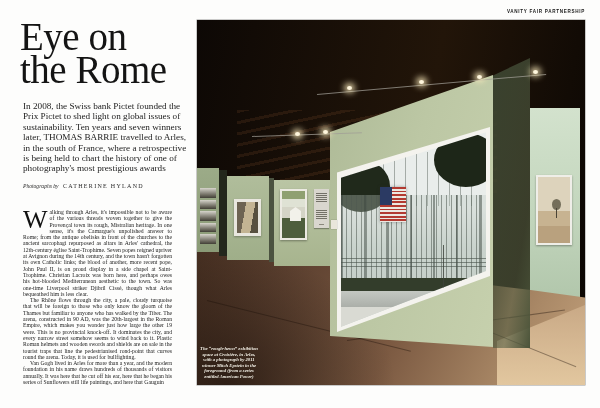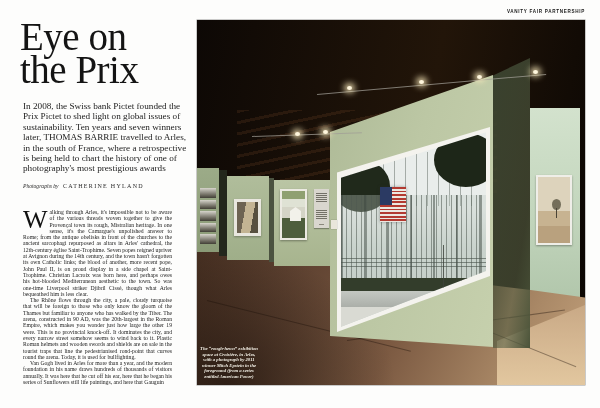--- a/index.html
+++ b/index.html
@@ -150,21 +150,21 @@
   }
 </style>
 </head>
 <body>
 
 <div class="spread">
 
   <div class="left-page">
     <h1 class="title">
       <span class="title-line">Eye on</span>
-      <span class="title-line">the Prix</span>
+      <span class="title-line">the Rome</span>
     </h1>
     <p class="intro">In 2008, the Swiss bank Pictet founded the Prix Pictet to shed light on global issues of sustainability. Ten years and seven winners later, THOMAS BARRIE travelled to Arles, in the south of France, where a retrospective is being held to chart the history of one of photography's most prestigious awards</p>
     <p class="byline">
       <em>Photographs by</em>
       <span class="byline-name">CATHERINE HYLAND</span>
     </p>
     <div class="body-text">
       <p class="para first"><span class="dropcap">W</span><span>alking through Arles, it's impossible not to be aware of the various threads woven together to give the Provençal town its rough, Mistralian heritage. In one sense, it's the Camargue's unpolished answer to Rome; from the antique obelisks in front of the churches to the ancient sarcophagi repurposed as altars in Arles' cathedral, the 12th-century église Saint-Trophime. Seven popes reigned upriver at Avignon during the 14th century, and the town hasn't forgotten its own Catholic links; the blood of another, more recent pope, John Paul II, is on proud display in a side chapel at Saint-Trophime. Christian Lacroix was born here, and perhaps owes his hot-blooded Mediterranean aesthetic to the town. So was one-time Liverpool striker Djibril Cissé, though what Arles bequeathed him is less clear.</span></p>
       <p class="para">The Rhône flows through the city, a pale, cloudy turquoise that will be foreign to those who only know the gloom of the Thames but familiar to anyone who has walked by the Tiber. The arena, constructed in 90 AD, was the 20th-largest in the Roman Empire, which makes you wonder just how large the other 19 were. This is no provincial knock-off. It dominates the city, and every narrow street somehow seems to wind back to it. Plastic Roman helmets and wooden swords and shields are on sale in the tourist traps that line the pedestrianised rond-point that curves round the arena. Today, it is used for bullfighting.</p>
       <p class="para">Van Gogh lived in Arles for more than a year, and the modern foundation in his name draws hundreds of thousands of visitors annually. It was here that he cut off his ear, here that he began his series of Sunflowers still life paintings, and here that Gauguin</p>

